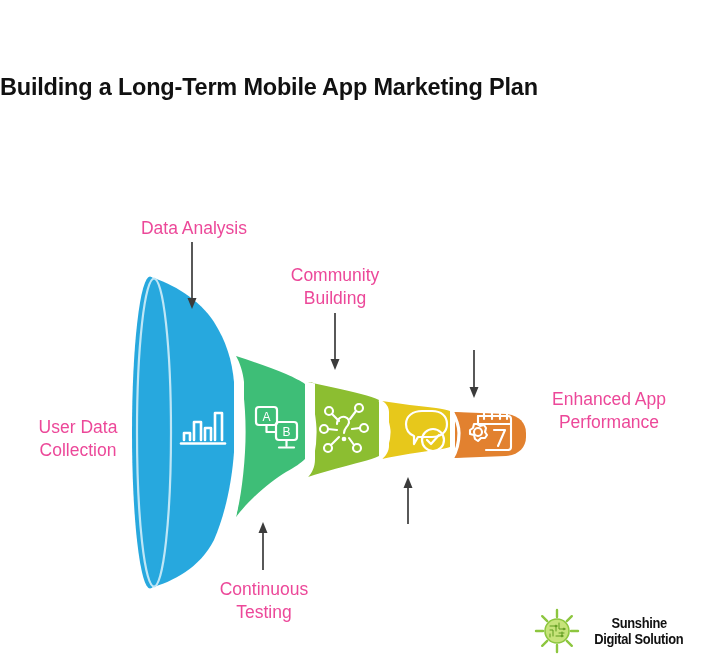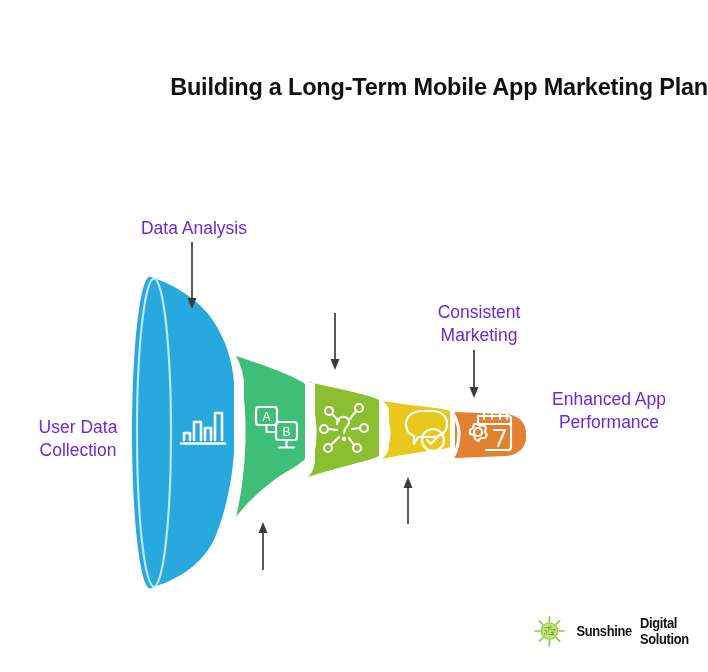--- a/index.html
+++ b/index.html
@@ -12,35 +12,35 @@
   #canvas {
     position: relative;
     width: 708px; height: 672px;
     background: #ffffff;
     overflow: hidden;
   }
   #page-title {
     position: absolute;
     left: 0; right: 0;
     top: 74px;
-    text-align: right;
+    text-align: left;
     font-size: 23.5px;
     font-weight: bold;
     letter-spacing: -0.2px;
     color: #111111;
     font-family: "Liberation Sans", sans-serif;
   }
   .funnel-svg {
     position: absolute;
     left: 0; top: 0;
     width: 708px; height: 672px;
   }
   .stage-label {
     position: absolute;
-    color: #6d28d9;
+    color: #ec4899;
     font-size: 17.5px;
     line-height: 23px;
     font-family: "Liberation Sans", sans-serif;
     white-space: pre-line;
   }
   .lbl-user-data       { left: 18px;  top: 416px; width: 120px; text-align: center; }
   .lbl-data-analysis   { left: 118px; top: 217px; width: 152px; text-align: center; }
   .lbl-continuous      { left: 194px; top: 578px; width: 140px; text-align: center; }
   .lbl-community       { left: 264px; top: 264px; width: 142px; text-align: center; }
   .lbl-feedback        { left: 338px; top: 530px; width: 142px; text-align: center; }
@@ -52,21 +52,21 @@
     left: 533px;
     top: 605px;
     width: 160px;
     height: 52px;
     display: flex;
     align-items: center;
     gap: 6px;
   }
   #logo-text {
     display: flex;
-    flex-direction: row;
+    flex-direction: column;
     align-items: center;
     line-height: 1.05;
   }
   #logo-text span {
     font-family: "Liberation Sans", sans-serif;
     font-weight: bold;
     color: #111111;
     font-size: 15px;
     letter-spacing: -0.4px;
     transform: scaleX(0.86);
@@ -247,22 +247,24 @@
         <line x1="408" y1="524" x2="408" y2="486"></line>
         <path d="M408,477 L403.5,488 L412.5,488 Z" stroke="none"></path>
       </g>
     </g>
 
   </svg>
 
   <div class="stage-label lbl-user-data">User Data
 Collection</div>
   <div class="stage-label lbl-data-analysis">Data Analysis</div>
-  <div class="stage-label lbl-consistent">Consistent
-Marketing</div>
+  <div class="stage-label lbl-continuous">Continuous
+Testing</div>
+  <div class="stage-label lbl-community">Community
+Building</div>
   <div class="stage-label lbl-enhanced">Enhanced App
 Performance</div>
 
   <div id="logo">
     <svg width="48" height="48" viewBox="0 0 48 48">
       <g stroke="#8DC63F" stroke-width="2.4" stroke-linecap="round">
         <line x1="24" y1="3" x2="24" y2="10"></line>
         <line x1="24" y1="38" x2="24" y2="45"></line>
         <line x1="3" y1="24" x2="10" y2="24"></line>
         <line x1="38" y1="24" x2="45" y2="24"></line>

